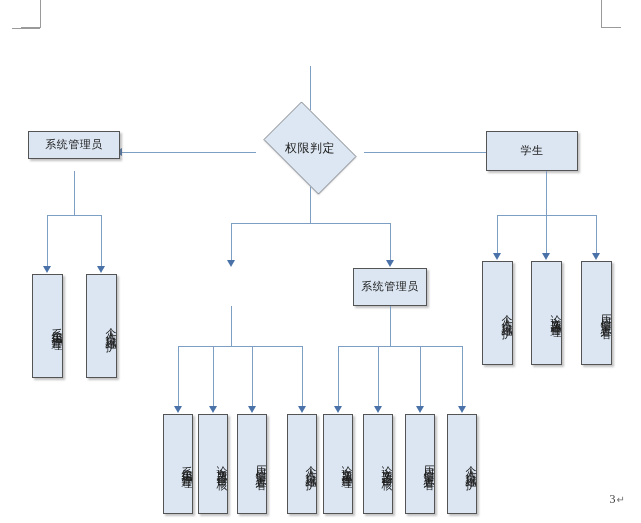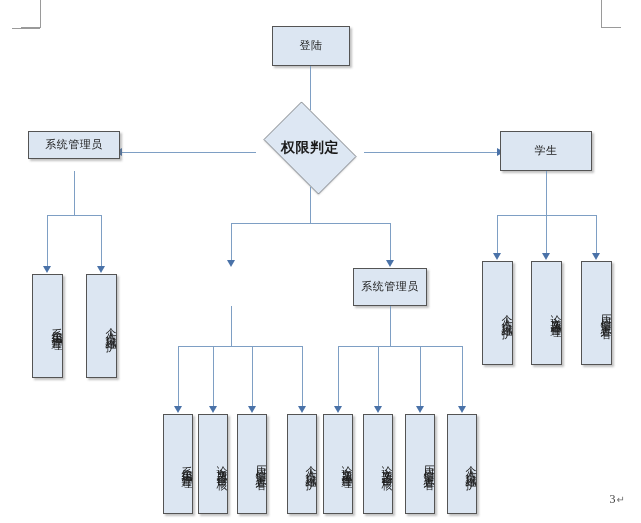--- a/index.html
+++ b/index.html
@@ -98,24 +98,23 @@
     transform: rotate(45deg) scale(0.707);
     transform-origin: center;
     box-shadow: 1px 1px 2px rgba(120,120,120,0.35);
   }
   .diamond .dlabel {
     position: absolute;
     inset: 0;
     display: flex;
     align-items: center;
     justify-content: center;
-    font-size: 14px;
+    font-size: 12px;
     color: #1a1a1a;
     letter-spacing: 0.5px;
-    font-weight: bold;
   }
 
   
   .ln {
     position: absolute;
     background: #7e9fc4;
   }
   .ln.h { height: 1px; }
   .ln.v { width: 1px; }
 
@@ -154,42 +153,39 @@
   }
 </style>
 </head>
 <body>
 
 <div id="page">
 
   <div class="crop-mark crop-tl"></div>
   <div class="crop-mark crop-tr"></div>
 
-  <div class="node horiz" style="left:272px; top:26px; width:78px; height:40px;">
-    <span>登陆</span>
-  </div>
 
   <div class="ln v" style="left:310px; top:66px; height:44px;"></div>
 
   <div class="diamond" style="left:255px; top:110px;">
     <div class="shape"></div>
     <div class="dlabel">权限判定</div>
   </div>
 
   <div class="ln h" style="left:122px; top:152px; width:134px;"></div>
   <div class="arrow left" style="left:115px; top:148px;"></div>
 
   <div class="ln h" style="left:364px; top:152px; width:134px;"></div>
   <div class="arrow right" style="left:497px; top:148px;"></div>
 
   <div class="node horiz" style="left:28px; top:131px; width:92px; height:28px;">
     <span>系统管理员</span>
   </div>
 
-  <div class="node horiz" style="left:500px; top:131px; width:92px; height:40px;">
+  <div class="node horiz" style="left:486px; top:131px; width:92px; height:40px;">
     <span>学生</span>
   </div>
 
   <div class="ln v" style="left:310px; top:187px; height:36px;"></div>
   <div class="ln h" style="left:231px; top:223px; width:159px;"></div>
   <div class="ln v" style="left:231px; top:223px; height:39px;"></div>
   <div class="arrow down" style="left:227px; top:260px;"></div>
   <div class="ln v" style="left:390px; top:223px; height:39px;"></div>
   <div class="arrow down" style="left:386px; top:260px;"></div>
 

